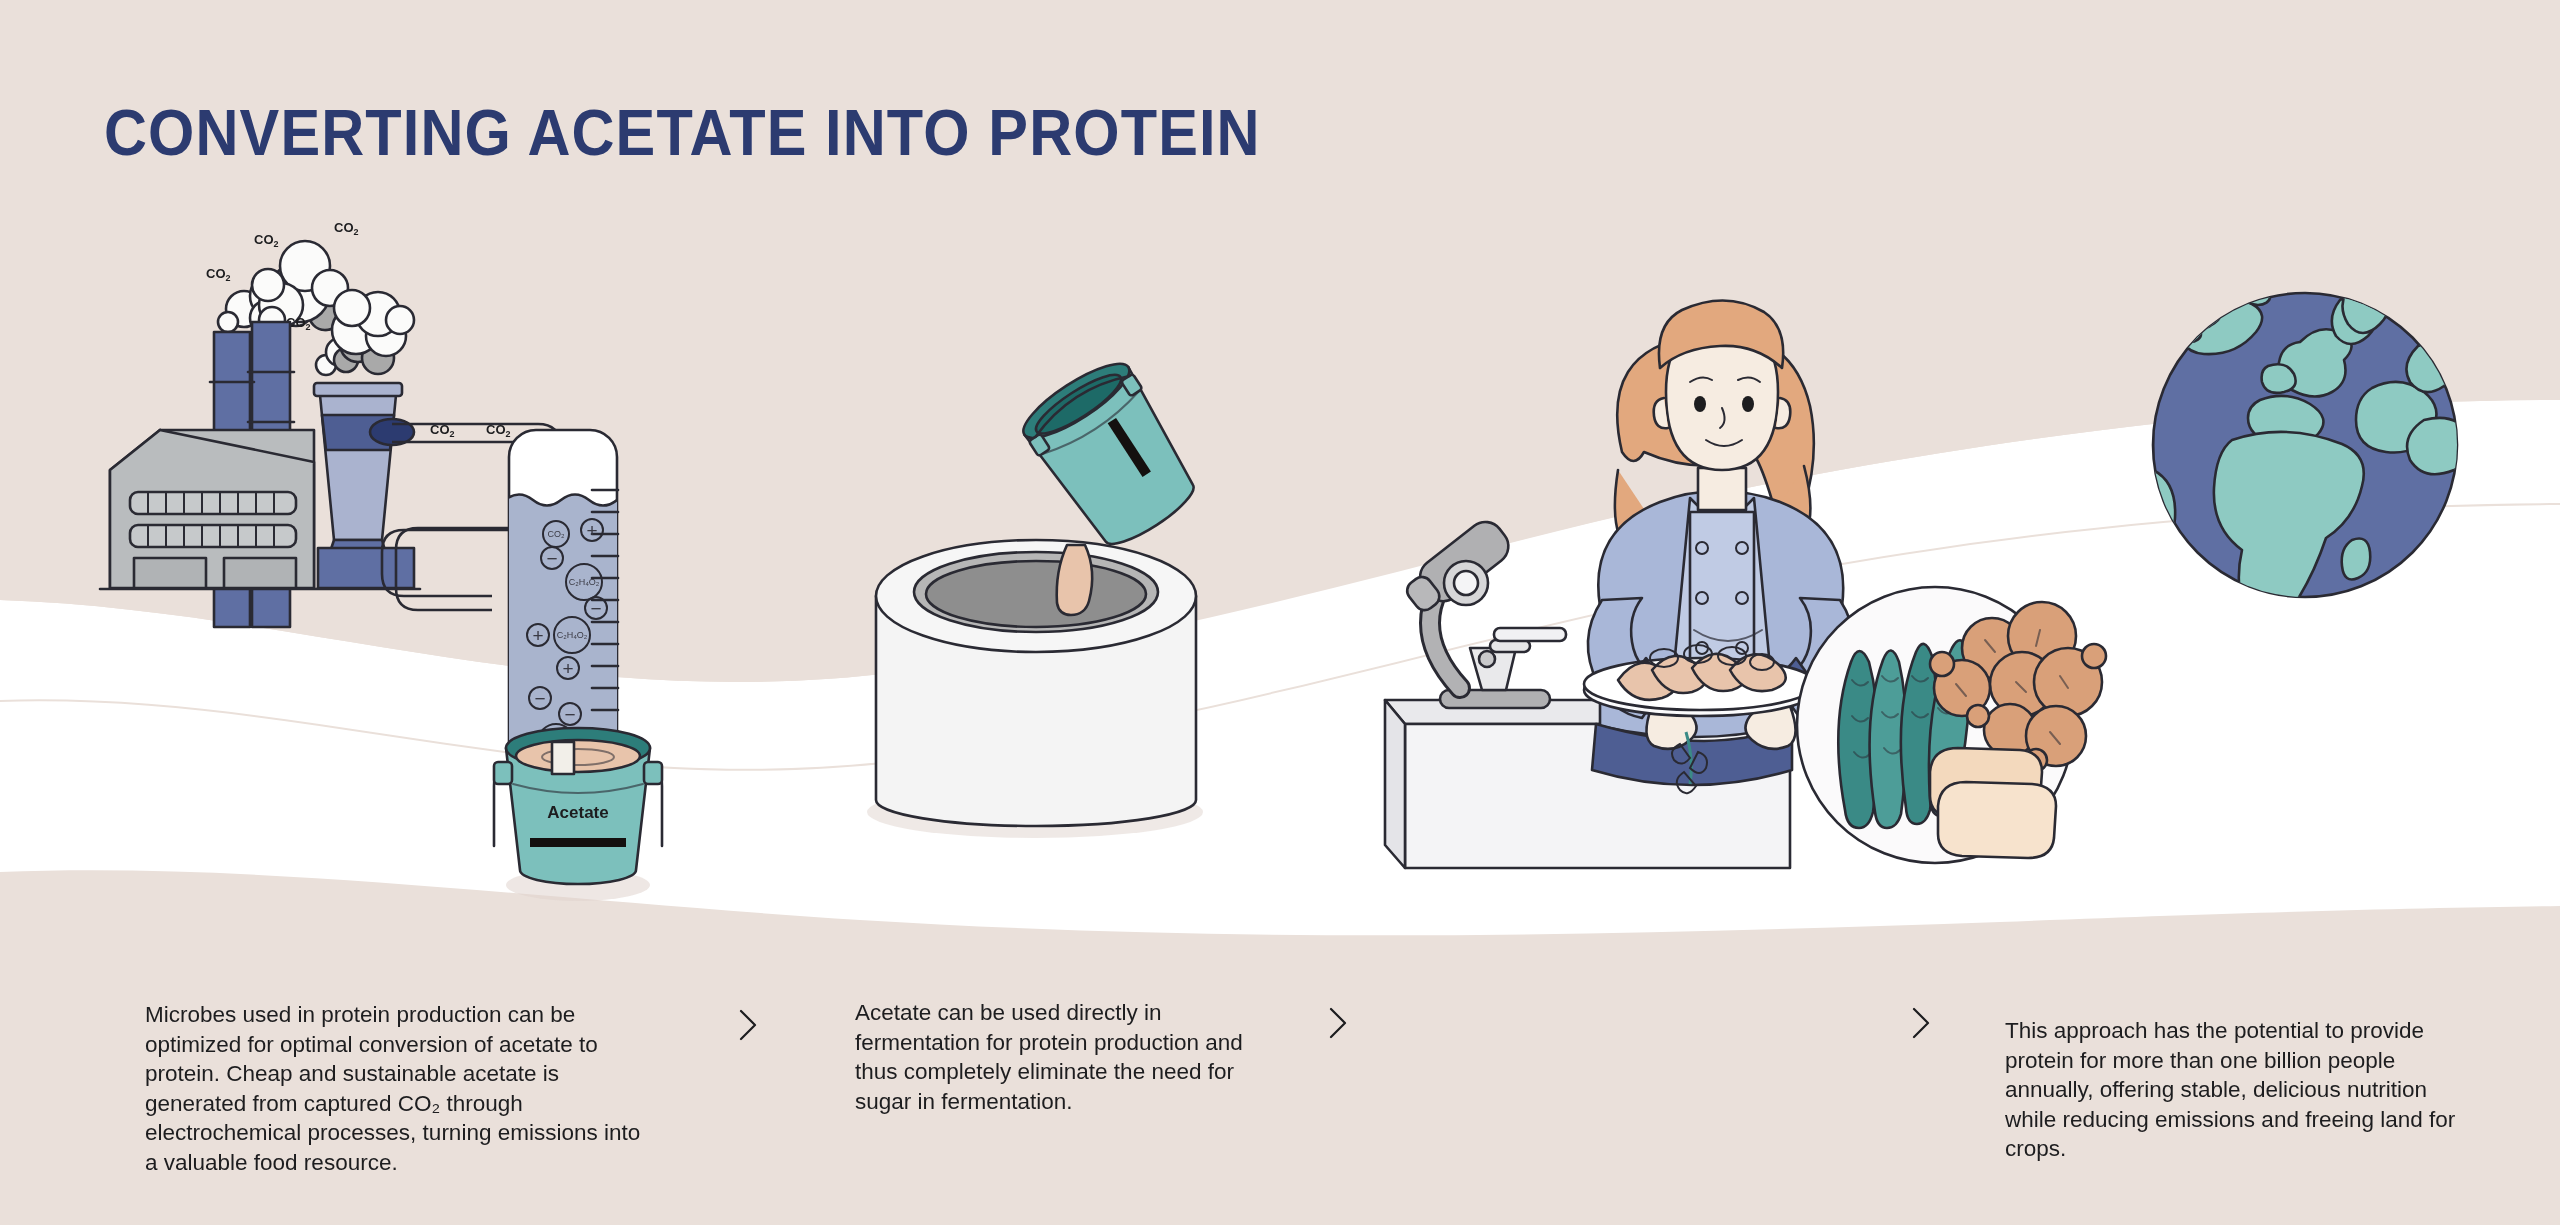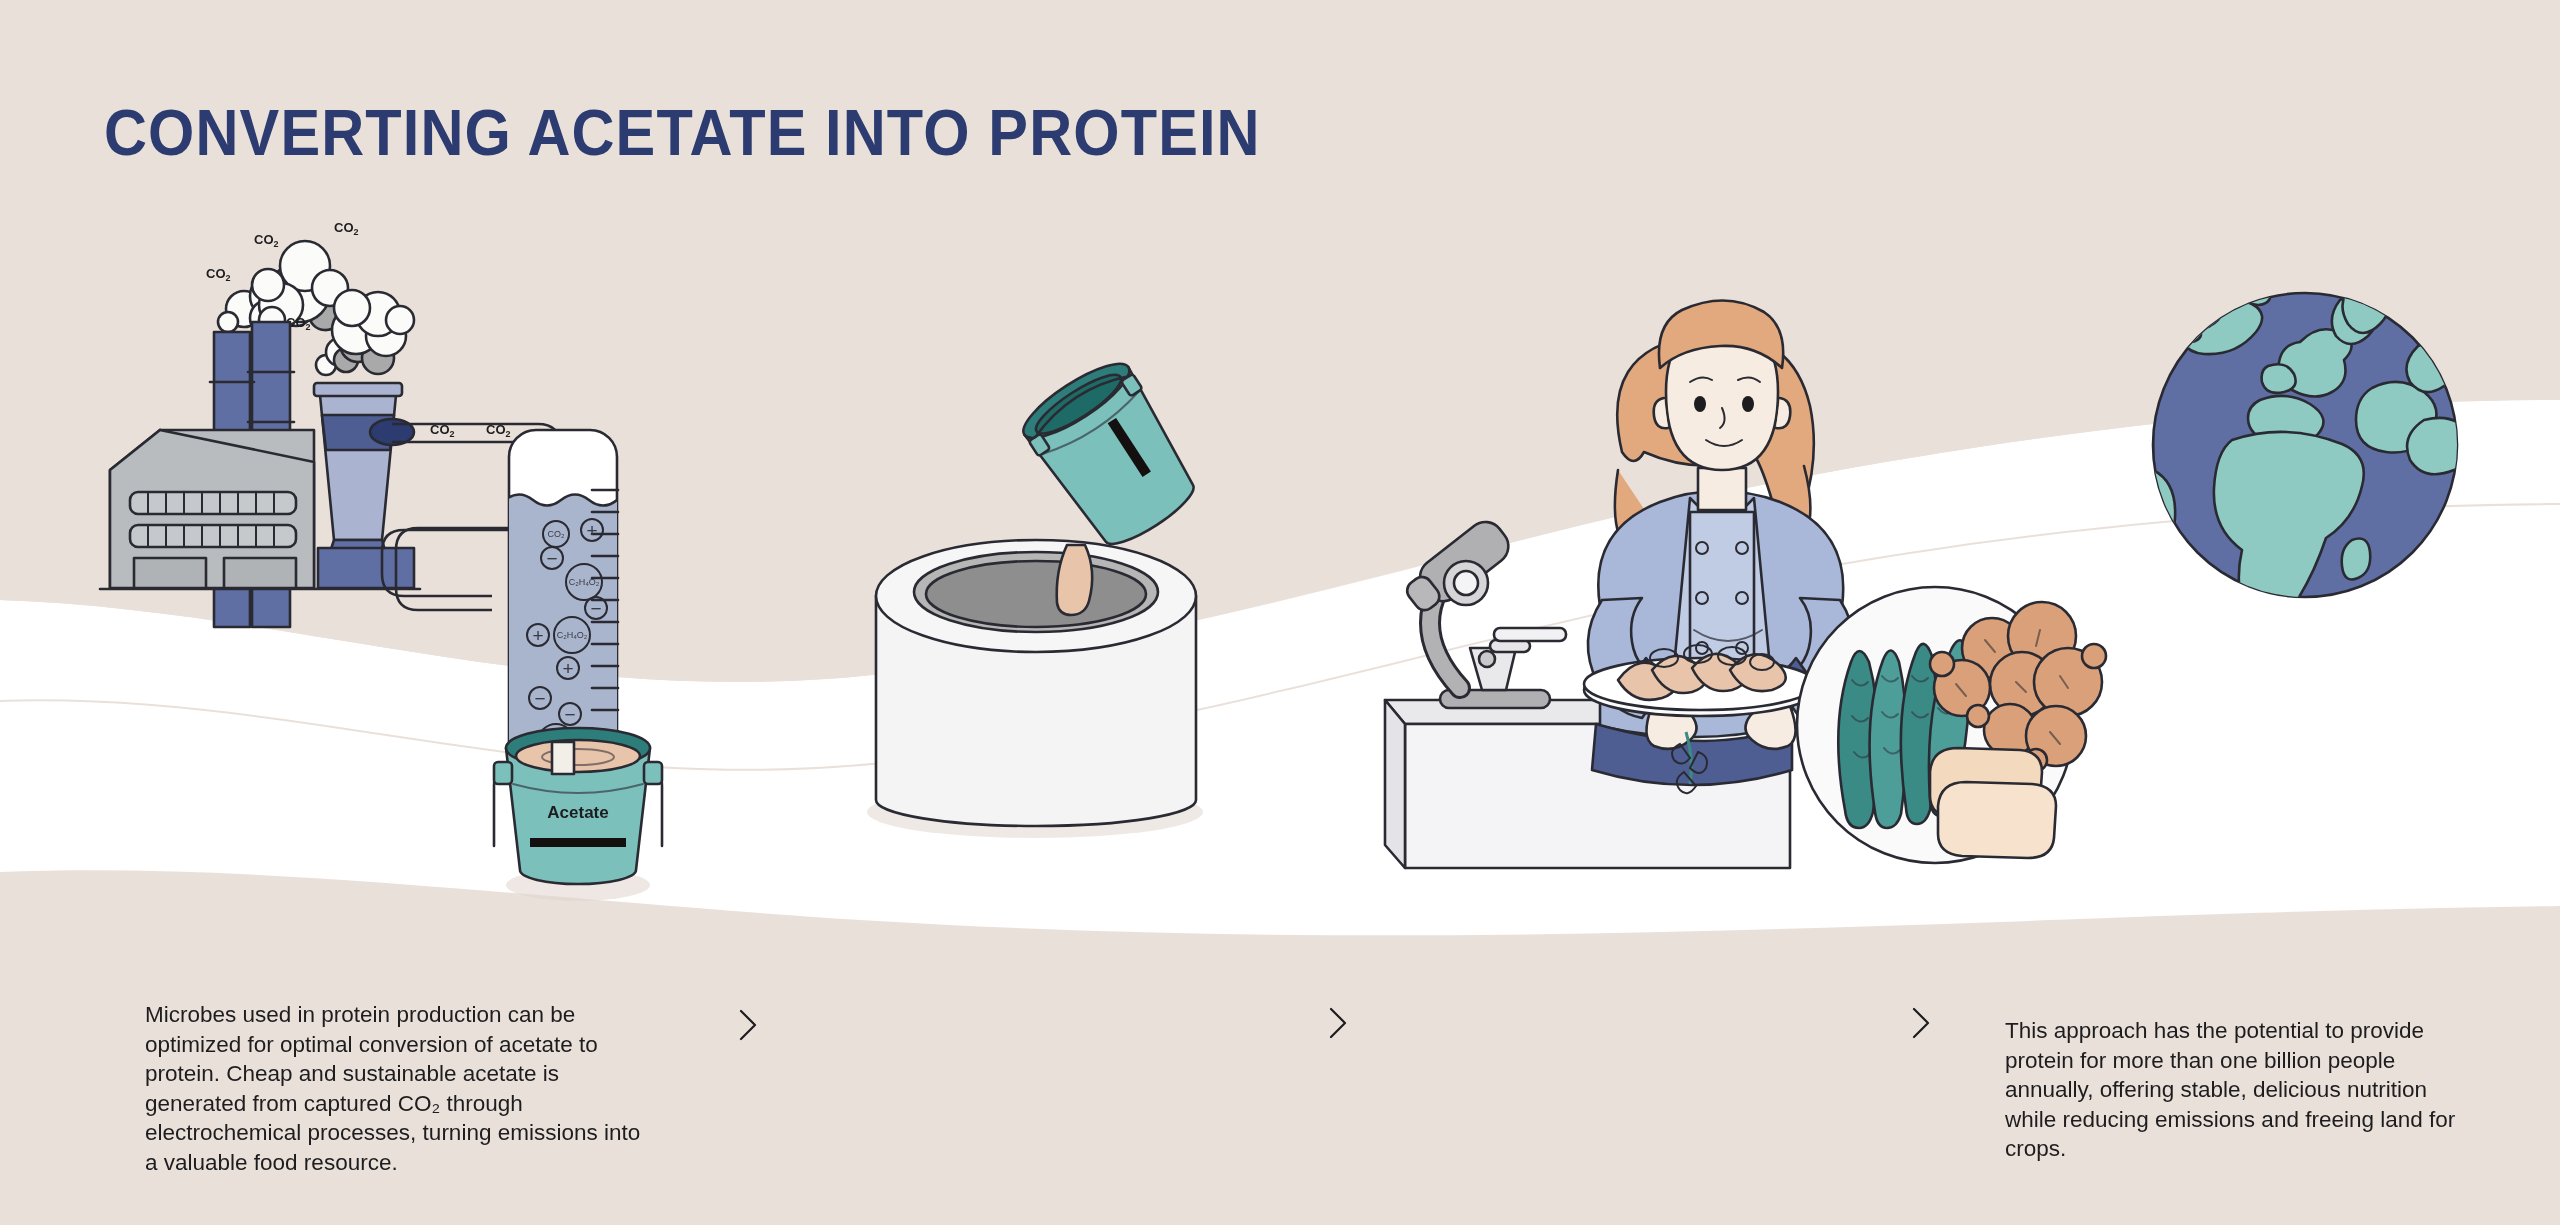--- a/index.html
+++ b/index.html
@@ -466,20 +466,21 @@
         <path d="M2424 420 q 32 -8 44 14 q 12 24 -14 36 q -30 12 -44 -10 q -10 -24 14 -40 Z" fill="#8ecac2" class="olf"></path>
 
         <path d="M2153 586 q 20 -10 30 10 q 10 22 2 50 q -8 30 -28 30 L 2153 586 Z" fill="#8ecac2" class="olf"></path>
       </g>
     </g>
   </svg>
 
   <div id="title">CONVERTING ACETATE INTO PROTEIN</div>
 
   <div class="caption" id="cap1">Microbes used in protein production can be optimized for optimal conversion of acetate to protein. Cheap and sustainable acetate is generated from captured CO₂ through electrochemical processes, turning emissions into a valuable food resource.</div>
+  <div class="caption" id="cap2">Acetate can be used directly in fermentation for protein production and thus completely eliminate the need for sugar in fermentation.</div>
   <div class="caption" id="cap4">This approach has the potential to provide protein for more than one billion people annually, offering stable, delicious nutrition while reducing emissions and freeing land for crops.</div>
 
   <div class="chev" id="chev1">
     <svg width="26" height="40" viewBox="0 0 26 40">
         <path d="M6 6 L 20 20 L 6 34" fill="none" stroke="#1d1d1f" stroke-width="2.2" stroke-linecap="round" stroke-linejoin="round"></path>
       </svg>
   </div>
   <div class="chev" id="chev2">
     <svg width="26" height="40" viewBox="0 0 26 40">
         <path d="M6 6 L 20 20 L 6 34" fill="none" stroke="#1d1d1f" stroke-width="2.2" stroke-linecap="round" stroke-linejoin="round"></path>

